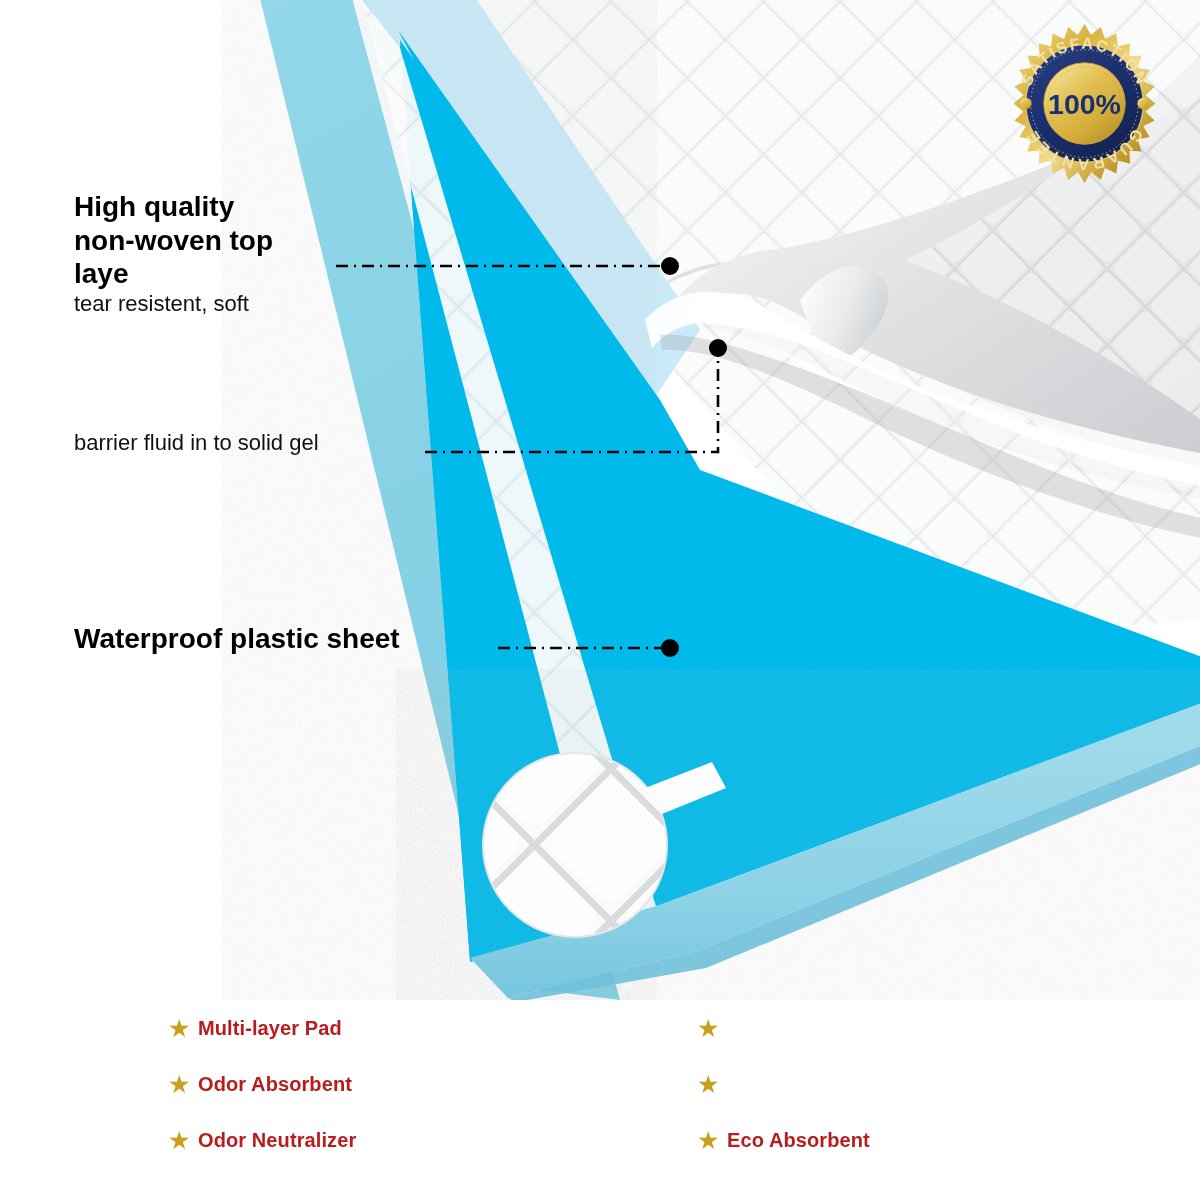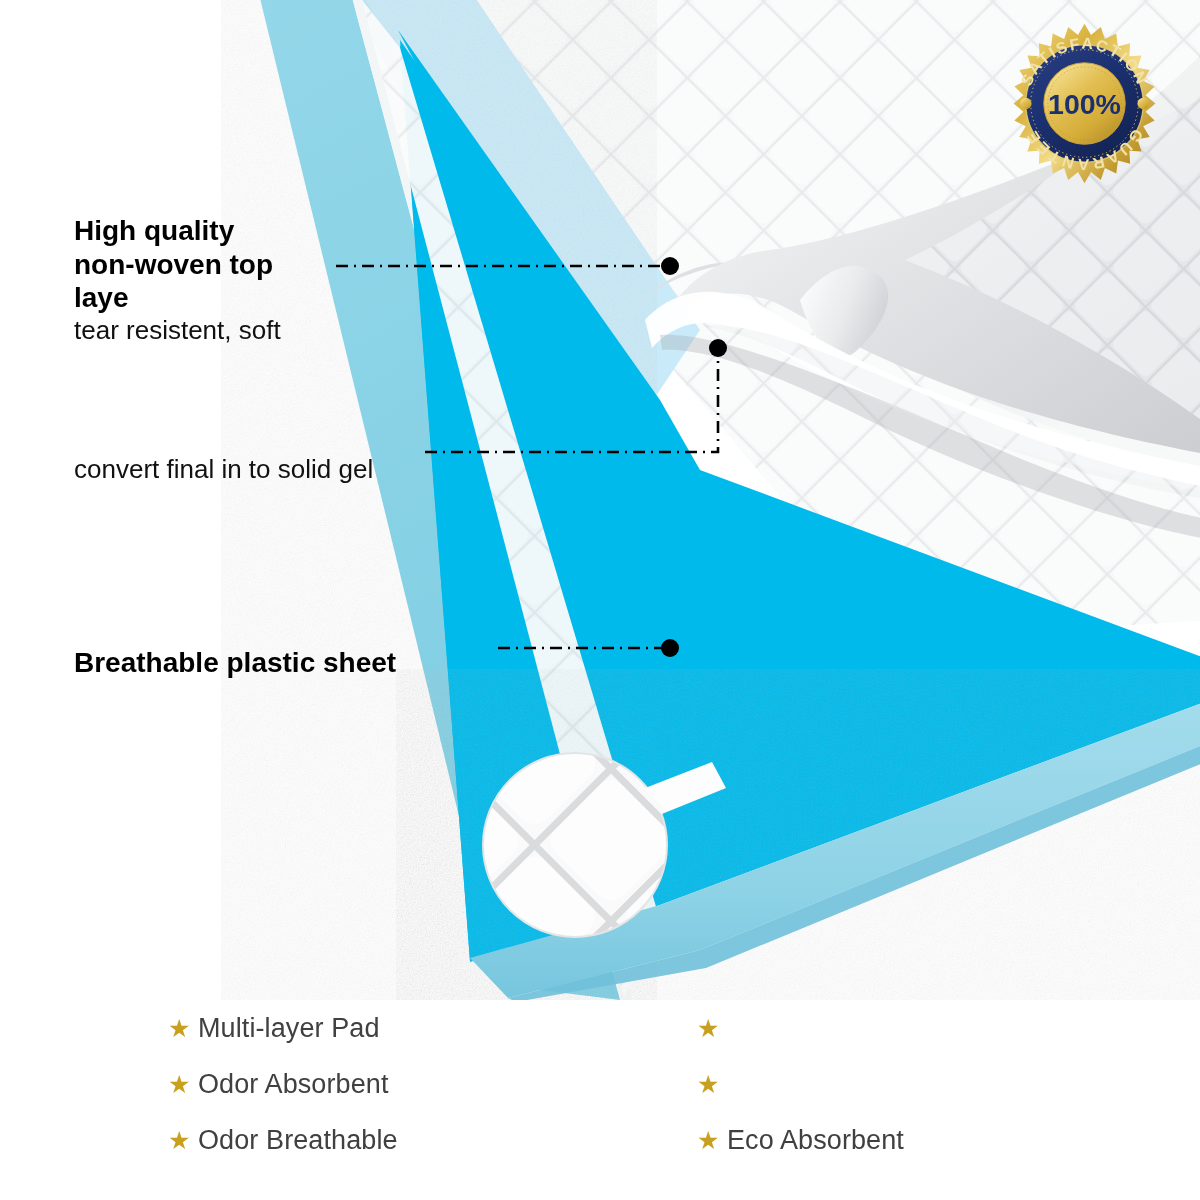--- a/index.html
+++ b/index.html
@@ -29,32 +29,31 @@
   }
   #product-svg {
     position: absolute;
     left: 0; top: 0;
   }
 
   
   .callout {
     position: absolute;
     z-index: 40;
-    margin-top: 24px;
   }
   .callout-title {
     font-size: 28px;
     font-weight: bold;
     color: #000000;
     line-height: 1.20;
     margin: 0;
     white-space: pre-line;
   }
   .callout-sub {
-    font-size: 26px;
+    font-size: 22px;
     font-weight: normal;
     color: #111111;
     line-height: 1.22;
     margin: 0;
     white-space: pre-line;
   }
   #callout-1 { left: 74px; top: 190px; width: 330px; }
   #callout-2 { left: 74px; top: 430px; width: 430px; }
   #callout-3 { left: 74px; top: 622px; width: 440px; }
 
@@ -99,23 +98,23 @@
   }
   .feature-star {
     width: 30px;
     font-size: 25px;
     color: #C8A01E;
     line-height: 1;
     flex: 0 0 30px;
     text-align: left;
   }
   .feature-label {
-    font-size: 27px;
-    font-weight: normal;
-    color: #404040;
+    font-size: 20px;
+    font-weight: bold;
+    color: #b91c1c;
     letter-spacing: 0.1px;
     white-space: nowrap;
   }
 </style>
 </head>
 <body>
 
 <div id="stage">
 
   <div id="product-illustration">
@@ -301,25 +300,25 @@
   </svg>
 
   <div class="callout" id="callout-1">
     <div class="callout-title">High quality
 non-woven top
 laye</div>
     <div class="callout-sub">tear resistent, soft</div>
   </div>
 
   <div class="callout" id="callout-2">
-    <div class="callout-sub">convert final in to solid gel</div>
+    <div class="callout-sub">barrier fluid in to solid gel</div>
   </div>
 
   <div class="callout" id="callout-3">
-    <div class="callout-title">Breathable plastic sheet</div>
+    <div class="callout-title">Waterproof plastic sheet</div>
   </div>
 
   <svg id="guarantee-badge" viewBox="0 0 200 200">
     <defs>
       <linearGradient id="goldOuter" x1="0" y1="0" x2="1" y2="1">
         <stop offset="0%" stop-color="#F6E089"></stop>
         <stop offset="30%" stop-color="#D8B23F"></stop>
         <stop offset="55%" stop-color="#F3DB86"></stop>
         <stop offset="80%" stop-color="#C29A2E"></stop>
         <stop offset="100%" stop-color="#9C7B24"></stop>
@@ -376,21 +375,21 @@
       <div class="feature-item">
         <span class="feature-star">★</span>
         <span class="feature-label">Multi-layer Pad</span>
       </div>
       <div class="feature-item">
         <span class="feature-star">★</span>
         <span class="feature-label">Odor Absorbent</span>
       </div>
       <div class="feature-item">
         <span class="feature-star">★</span>
-        <span class="feature-label">Odor Breathable</span>
+        <span class="feature-label">Odor Neutralizer</span>
       </div>
     </div>
 
     <div class="feature-col" id="feature-col-right">
       <div class="feature-item">
         <span class="feature-star">★</span>
       </div>
       <div class="feature-item">
         <span class="feature-star">★</span>
       </div>

